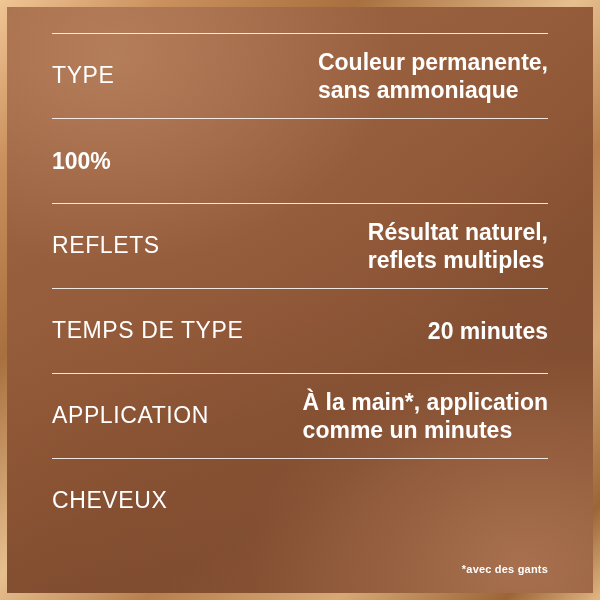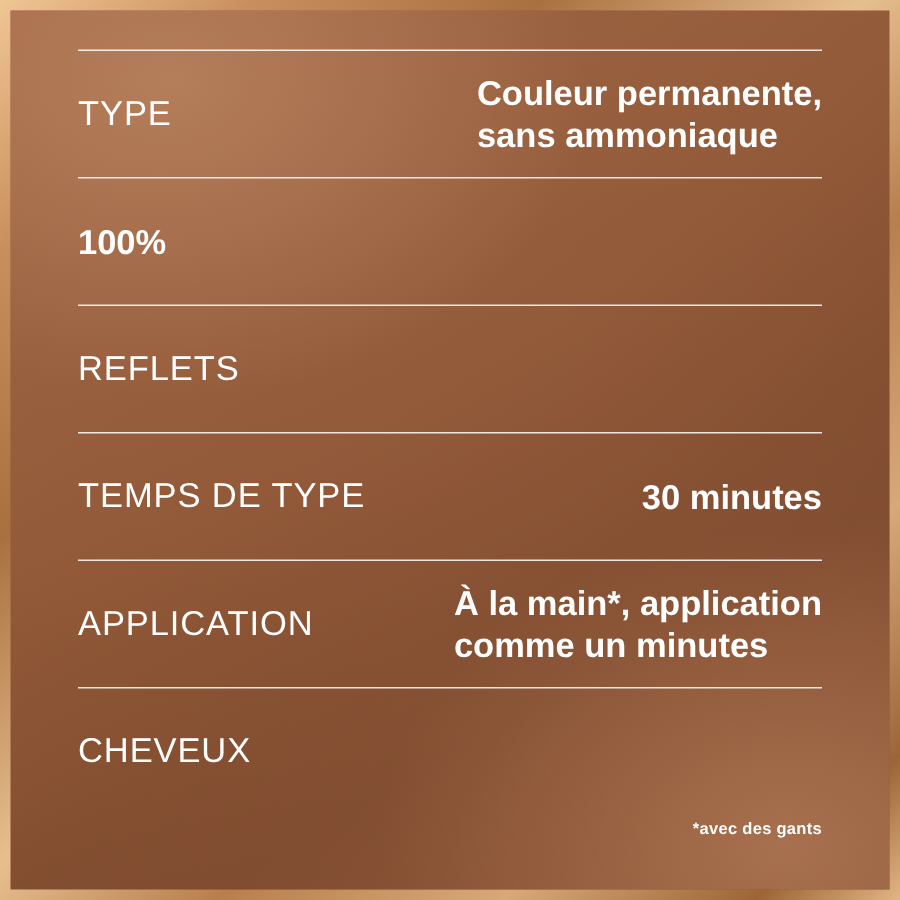--- a/index.html
+++ b/index.html
@@ -75,21 +75,21 @@
   .spec-value {
     color: #ffffff;
     font-size: 23px;
     font-weight: 700;
     line-height: 1.22;
     text-align: left;
     white-space: pre-line;
     flex: 0 1 auto;
   }
   .footnote {
-    margin-top: 4px;
+    margin-top: 20px;
     text-align: right;
     color: #ffffff;
     font-size: 11px;
     font-weight: 700;
     letter-spacing: 0.2px;
   }
 </style>
 </head>
 <body>
 
@@ -110,27 +110,29 @@
     <div class="rule"></div>
 
     <div class="spec-row">
       <div class="spec-value">100%</div>
     </div>
 
     <div class="rule"></div>
 
     <div class="spec-row">
       <div class="spec-label">REFLETS</div>
+      <div class="spec-value">Résultat naturel,
+reflets multiples</div>
     </div>
 
     <div class="rule"></div>
 
     <div class="spec-row">
       <div class="spec-label">TEMPS DE TYPE</div>
-      <div class="spec-value">30 minutes</div>
+      <div class="spec-value">20 minutes</div>
     </div>
 
     <div class="rule"></div>
 
     <div class="spec-row">
       <div class="spec-label">APPLICATION</div>
       <div class="spec-value">À la main*, application
 comme un minutes</div>
     </div>
 

